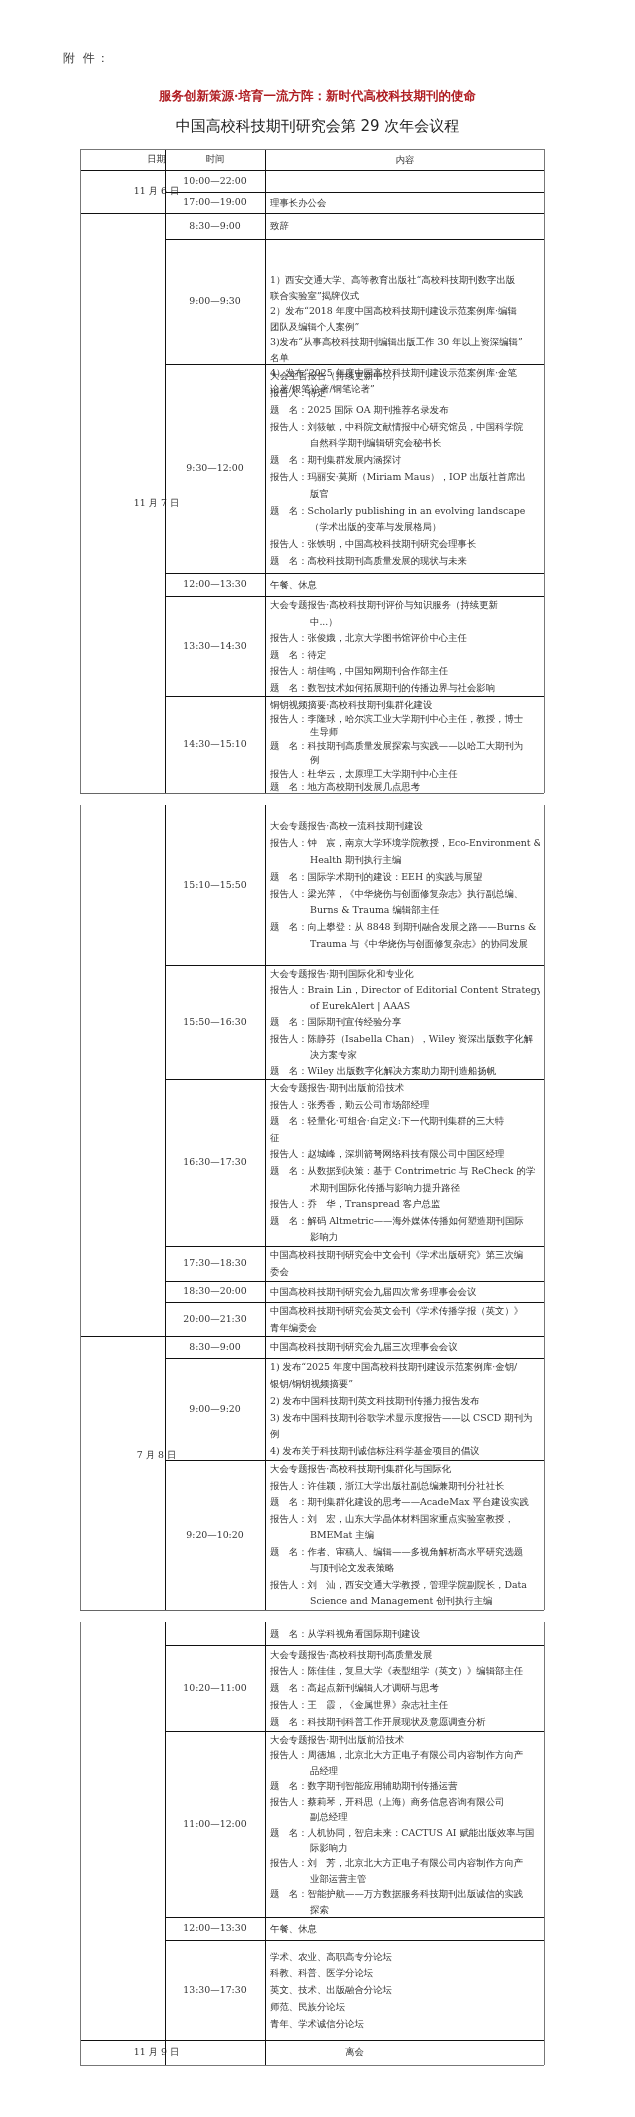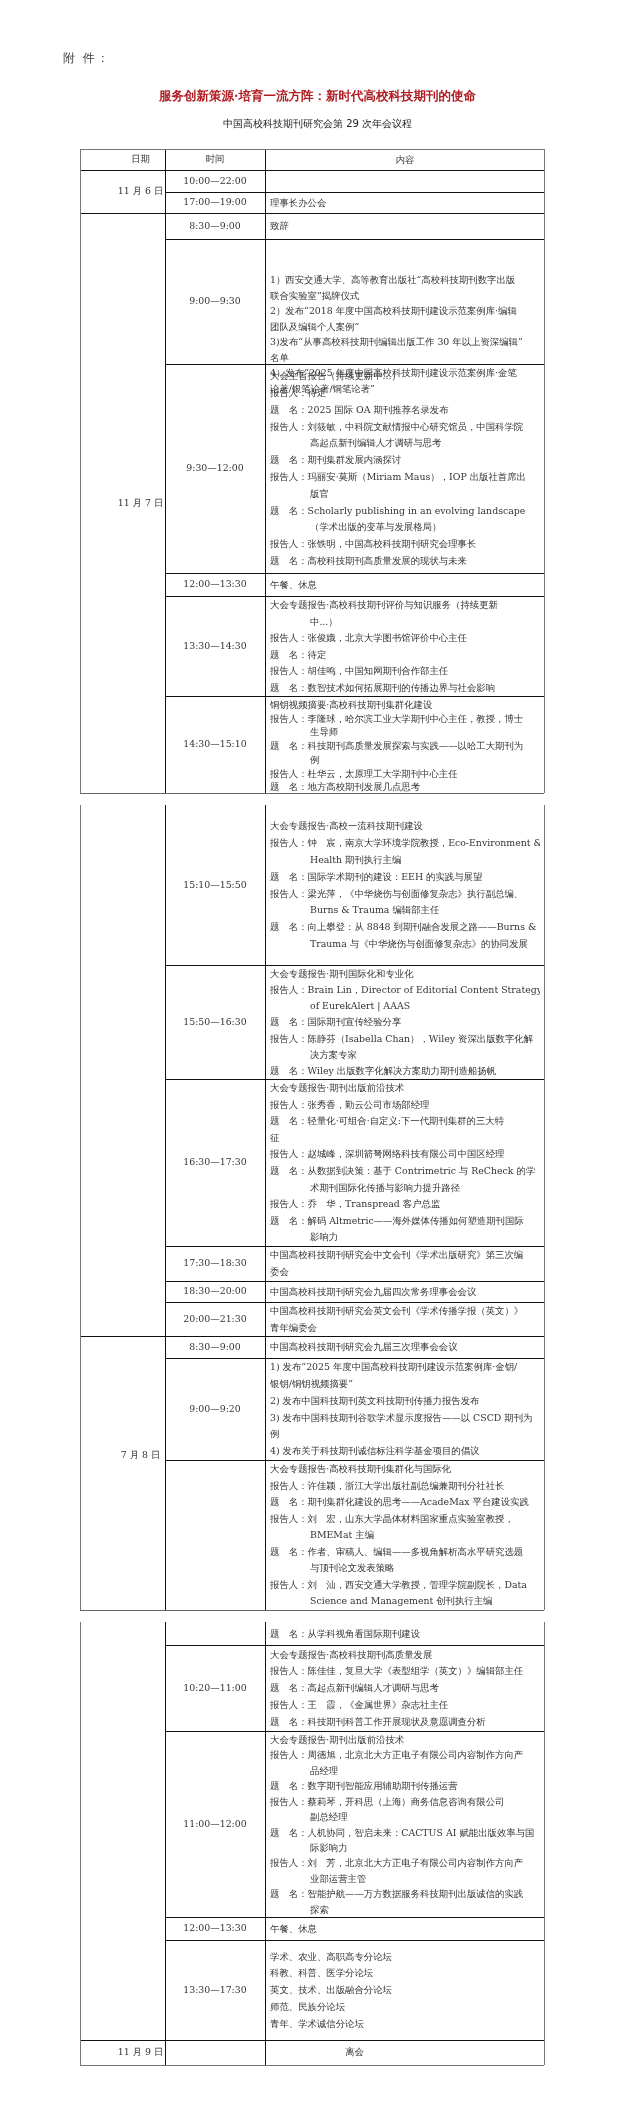--- a/index.html
+++ b/index.html
@@ -2,24 +2,24 @@
 <html><head>
 <meta charset="utf-8">
 <style>
   html, body { margin:0; padding:0; background:#ffffff; }
   body { width:635px; height:2117px; position:relative; overflow:hidden;
          font-family:"DejaVu Serif","Liberation Serif",serif; color:#222; }
   .attach { position:absolute; left:63px; top:50px; font-size:12px; color:#444; letter-spacing:2px; }
   .title { position:absolute; left:0; width:635px; top:88px; text-align:center;
            font-size:12.5px; font-weight:bold; color:#b01e23; }
   .subtitle { position:absolute; left:0; width:635px; top:117px; text-align:center;
-              font-size:10px; color:#222; font-family:"DejaVu Sans","Liberation Sans",sans-serif; }
+              font-size:15px; color:#222; font-family:"DejaVu Sans","Liberation Sans",sans-serif; }
   .seg { position:absolute; left:80px; width:464px; }
   .cell { position:absolute; box-sizing:border-box; font-size:9.4px; line-height:16.8px; color:#333; }
-  .c-date { left:0; width:85px; display:flex; align-items:center; justify-content:center;padding-left:36px; }
+  .c-date { left:16px; width:85px; display:flex; align-items:center; justify-content:center;padding-left:36px; }
   .c-time { left:85px; width:100px; display:flex; align-items:center; justify-content:center; }
   .c-content { left:185px; width:279px; padding:1px 4px 0 5px; display:flex; flex-direction:column; justify-content:center; }
   .c-full { left:85px; width:379px; display:flex; align-items:center; justify-content:center; }
   .line { white-space:nowrap; overflow:hidden; }
   .indent { padding-left:40px; }
   .hl { position:absolute; left:0; height:0; border-top:1px solid #111; }
   .vl { position:absolute; top:0; width:0; border-left:1px solid #111; }
   .vl.outer { border-left:1.5px solid #777; }
   .hl.outer { border-top:1.5px solid #777; }
   .hl.gray { border-top:1.5px solid #666; }
@@ -63,21 +63,21 @@
       <div class="line">4）发布“2025 年度中国高校科技期刊建设示范案例库·金笔</div>
       <div class="line">论著/银笔论著/铜笔论著”</div>
     </div>
     <div class="hl" style="top: 215px; left: 85px; width: 379px;"></div>
     <div class="cell c-time" style="top: 215px; height: 209px;">9:30—12:00</div>
     <div class="cell c-content" style="top: 215px; height: 209px;">
       <div class="line">大会主旨报告（持续更新中...）</div>
       <div class="line">报告人：待定</div>
       <div class="line">题　名：2025 国际 OA 期刊推荐名录发布</div>
       <div class="line">报告人：刘筱敏，中科院文献情报中心研究馆员，中国科学院</div>
-      <div class="line indent">高起点新刊编辑人才调研与思考</div>
+      <div class="line indent">自然科学期刊编辑研究会秘书长</div>
       <div class="line">题　名：期刊集群发展内涵探讨</div>
       <div class="line">报告人：玛丽安·莫斯（Miriam Maus），IOP 出版社首席出</div>
       <div class="line indent">版官</div>
       <div class="line">题　名：Scholarly publishing in an evolving landscape</div>
       <div class="line indent">（学术出版的变革与发展格局）</div>
       <div class="line">报告人：张铁明，中国高校科技期刊研究会理事长</div>
       <div class="line">题　名：高校科技期刊高质量发展的现状与未来</div>
     </div>
     <div class="hl" style="top: 424px; left: 85px; width: 379px;"></div>
     <div class="cell c-time" style="top: 424px; height: 23px;">12:00—13:30</div>
@@ -179,20 +179,21 @@
     <div class="cell c-time" style="top: 553px; height: 102px;">9:00—9:20</div>
     <div class="cell c-content" style="top: 553px; height: 102px;">
       <div class="line">1) 发布“2025 年度中国高校科技期刊建设示范案例库·金钥/</div>
       <div class="line">银钥/铜钥视频摘要”</div>
       <div class="line">2) 发布中国科技期刊英文科技期刊传播力报告发布</div>
       <div class="line">3) 发布中国科技期刊谷歌学术显示度报告——以 CSCD 期刊为</div>
       <div class="line">例</div>
       <div class="line">4) 发布关于科技期刊诚信标注科学基金项目的倡议</div>
     </div>
     <div class="hl" style="top: 655px; left: 85px; width: 379px;"></div>
+    <div class="cell c-time" style="top: 655px; height: 150px;">9:20—10:20</div>
     <div class="cell c-content" style="top: 655px; height: 150px;">
       <div class="line">大会专题报告·高校科技期刊集群化与国际化</div>
       <div class="line">报告人：许佳颖，浙江大学出版社副总编兼期刊分社社长</div>
       <div class="line">题　名：期刊集群化建设的思考——AcadeMax 平台建设实践</div>
       <div class="line">报告人：刘　宏，山东大学晶体材料国家重点实验室教授，</div>
       <div class="line indent">BMEMat 主编</div>
       <div class="line">题　名：作者、审稿人、编辑——多视角解析高水平研究选题</div>
       <div class="line indent">与顶刊论文发表策略</div>
       <div class="line">报告人：刘　汕，西安交通大学教授，管理学院副院长，Data</div>
       <div class="line indent">Science and Management 创刊执行主编</div>

